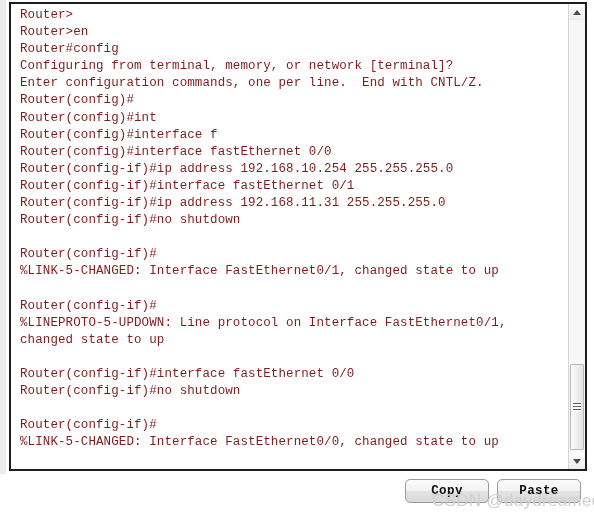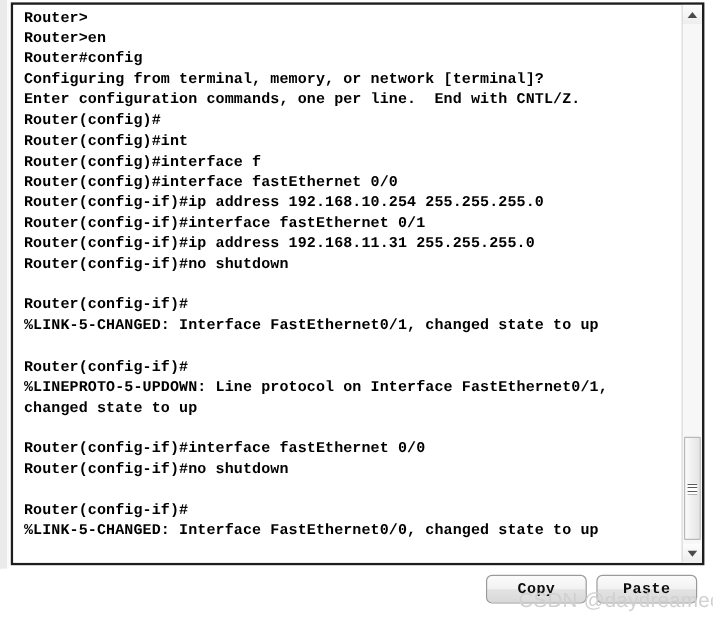--- a/index.html
+++ b/index.html
@@ -71,24 +71,24 @@
   .term-text {
     position: absolute;
     left: 9px;
     top: 3px;
     right: 22px;
     margin: 0;
     padding: 0;
     font-family: "Liberation Mono", "DejaVu Sans Mono", monospace;
     font-size: 12.5px;
     line-height: 17.1px;
-    color: #000000;
+    color: #7f1d1d;
     white-space: pre;
     letter-spacing: 0.1px;
-    font-weight: 700;
+    font-weight: 400;
   }
   .term-line {
     height: 17.1px;
     white-space: pre;
   }
 
   
   .vscroll {
     position: absolute;
     right: 0;

